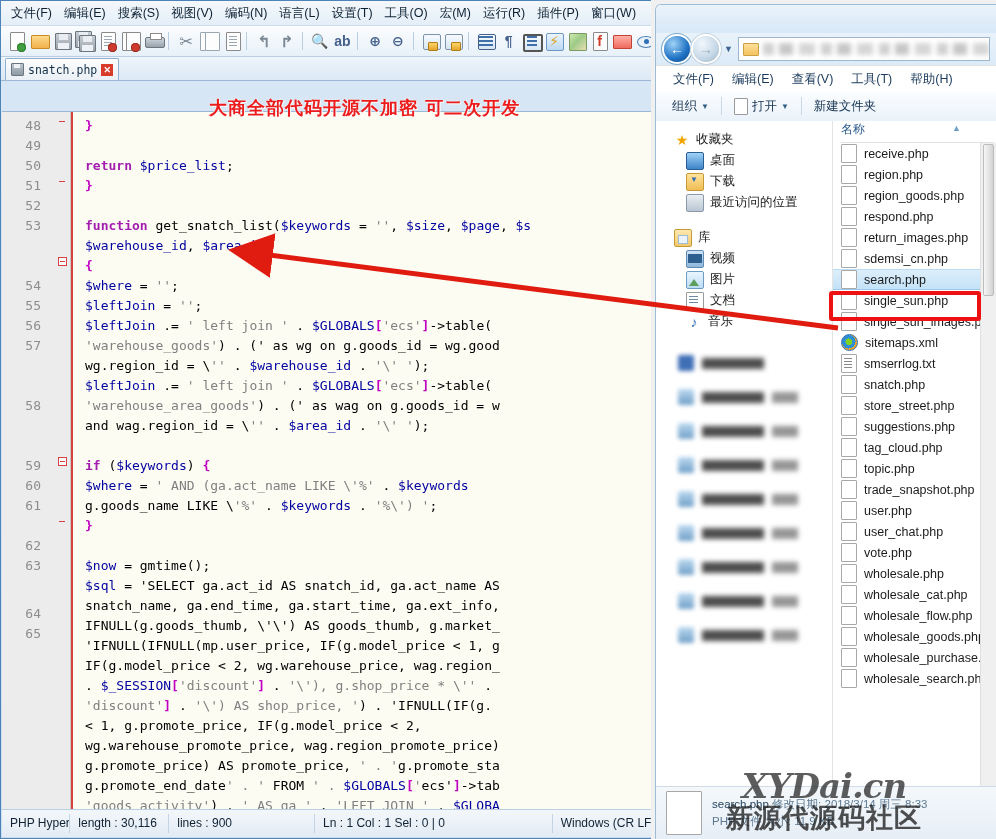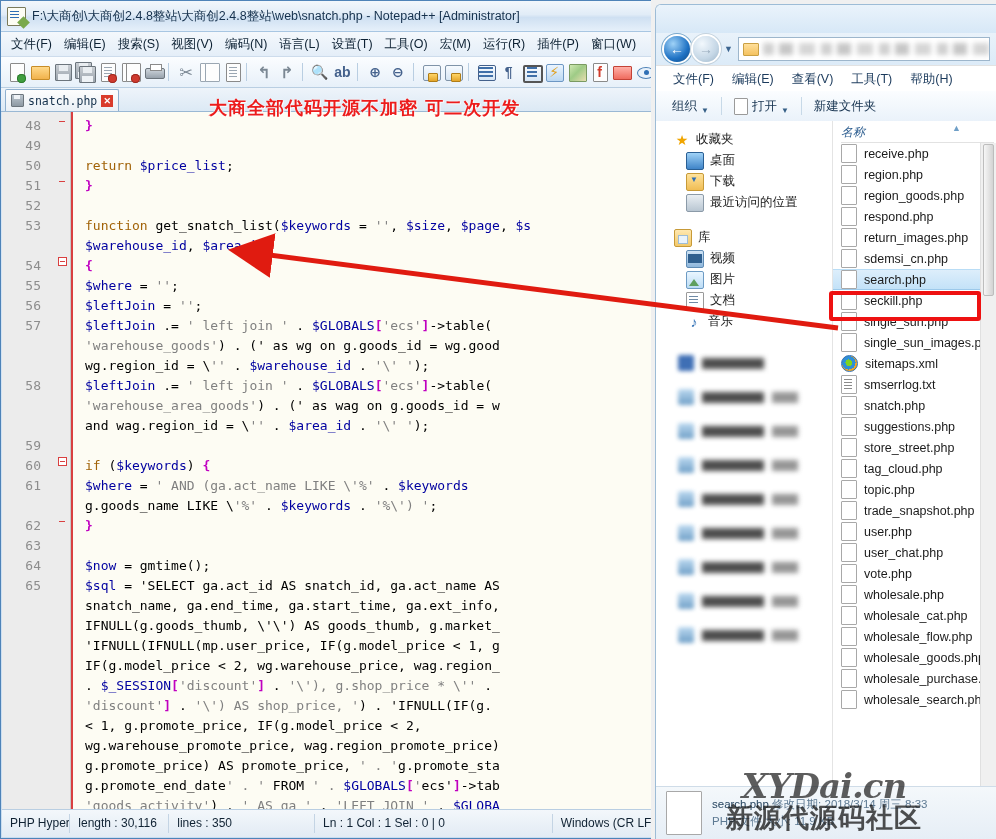--- a/index.html
+++ b/index.html
@@ -157,21 +157,21 @@
     width:22px;flex:none;background:#ececec;position:relative;
     border-right:1px solid #c9c9c9;
   }
   #codearea{
     flex:1;position:relative;padding:4px 0 0 12px;box-sizing:border-box;
     border-left:2px solid #d94040;
     font-family:"DejaVu Sans Mono","Liberation Mono",monospace;
     font-size:13px;line-height:20px;white-space:pre;overflow:hidden;color:#000;
   }
   .ln{height:20px;line-height:20px;white-space:nowrap;}
-  .kw{color:#a16207;font-weight:normal;}
+  .kw{color:#a21caf;font-weight:bold;}
   .var{color:#0000a0;}
   .str{color:#808080;}
   .br{color:#c000c0;font-weight:bold;}
   .foldbox{
     position:absolute;right:3px;width:9px;height:9px;border:1px solid #d94040;
     background:#fff;box-sizing:border-box;
   }
   .foldbox:before{content:"";position:absolute;left:1px;top:3px;width:5px;height:1px;background:#d94040;}
   .folddash{
     position:absolute;right:3px;width:9px;height:9px;box-sizing:border-box;
@@ -246,21 +246,21 @@
     background:#fff;border-top:1px solid #e2e2e2;border-bottom:1px solid #e2e2e2;
     display:flex;align-items:center;padding-left:8px;
   }
   .exp-menu-item{font-size:12.5px;color:#1b3a5c;padding:3px 9px;white-space:nowrap;}
   #exp-cmdbar{
     position:absolute;left:0;top:86px;right:0;height:30px;
     background:linear-gradient(#fbfdff,#eaf2fa);
     border-bottom:1px solid #c7d9e8;
     display:flex;align-items:center;padding-left:8px;
   }
-  .cmd{font-size:12.5px;color:#15324f;display:flex;align-items:flex-end;gap:4px;padding:4px 8px;white-space:nowrap;}
+  .cmd{font-size:12.5px;color:#15324f;display:flex;align-items:center;gap:4px;padding:4px 8px;white-space:nowrap;}
   .cmd .caret{font-size:8px;color:#355f86;}
   .cmd-doc{
     width:12px;height:15px;background:#fff;border:1px solid #9a9a9a;border-radius:1px;flex:none;
   }
   .cmdsep{width:1px;height:18px;background:#c7d9e8;margin:0 4px;}
 
   #exp-body{
     position:absolute;left:0;top:116px;right:0;bottom:0;display:flex;background:#fff;
   }
   #exp-nav{
@@ -294,22 +294,22 @@
   .navblur .bi{width:16px;height:16px;flex:none;border-radius:2px;filter:blur(2px);}
   .navblur .bt{
     height:11px;width:96px;filter:blur(2.6px);opacity:.9;
     background:linear-gradient(90deg,#3a3a3a 0 62px,#ffffff 62px 70px,#8a8a8a 70px 96px);
   }
 
   #exp-list{
     flex:1;position:relative;overflow:hidden;background:#fff;
   }
   #list-header{
-    height:22px;display:flex;align-items:center;padding-left:8px;
-    font-size:12px;color:#2c5d8f;position:relative;font-style:italic;
+    height:22px;display:flex;align-items:flex-start;padding-left:8px;
+    font-size:12px;color:#2c5d8f;position:relative;
   }
   #sort-caret{position:absolute;left:119px;top:2px;font-size:9px;color:#6f9fc7;}
   #list-header:after{
     content:"";position:absolute;left:8px;right:2px;bottom:0;height:1px;background:#e2e2e2;
   }
   .frow{
     height:21px;display:flex;align-items:center;gap:7px;padding-left:8px;
     font-size:12.5px;color:#1b1b1b;white-space:nowrap;position:relative;
   }
   .frow.selected{
@@ -370,24 +370,20 @@
     font-family:"DejaVu Sans","Liberation Sans",sans-serif;
     font-size:27px;font-weight:bold;color:rgba(30,30,30,.78);
     line-height:30px;letter-spacing:1px;
   }
 </style>
 </head>
 <body>
 
 <div id="npp">
 
-  <div id="npp-titlebar">
-    <div id="npp-title-icon"></div>
-    <div id="npp-title-text">F:\大商创\大商创2.4.8整站\大商创2.4.8整站\web\snatch.php - Notepad++ [Administrator]</div>
-  </div>
 
   <div id="npp-menubar">
       <div class="npp-menu-item">文件(F)</div>
       <div class="npp-menu-item">编辑(E)</div>
       <div class="npp-menu-item">搜索(S)</div>
       <div class="npp-menu-item">视图(V)</div>
       <div class="npp-menu-item">编码(N)</div>
       <div class="npp-menu-item">语言(L)</div>
       <div class="npp-menu-item">设置(T)</div>
       <div class="npp-menu-item">工具(O)</div>
@@ -506,36 +502,36 @@
 
   <div id="npp-editor">
     <div id="gutter">
         <div class="ln" style="padding-right: 7px;">48</div>
         <div class="ln" style="padding-right: 7px;">49</div>
         <div class="ln" style="padding-right: 7px;">50</div>
         <div class="ln" style="padding-right: 7px;">51</div>
         <div class="ln" style="padding-right: 7px;">52</div>
         <div class="ln" style="padding-right: 7px;">53</div>
         <div class="ln" style="padding-right: 7px;"></div>
-        <div class="ln" style="padding-right: 7px;">54</div>
+        <div class="ln" style="padding-right: 7px; margin-top: 20px;">54</div>
         <div class="ln" style="padding-right: 7px;">55</div>
         <div class="ln" style="padding-right: 7px;">56</div>
         <div class="ln" style="padding-right: 7px;">57</div>
         <div class="ln" style="padding-right: 7px;"></div>
         <div class="ln" style="padding-right: 7px;"></div>
         <div class="ln" style="padding-right: 7px;">58</div>
         <div class="ln" style="padding-right: 7px;"></div>
         <div class="ln" style="padding-right: 7px;"></div>
         <div class="ln" style="padding-right: 7px; text-align: right;">59</div>
         <div class="ln" style="padding-right: 7px;">60</div>
         <div class="ln" style="padding-right: 7px;">61</div>
         <div class="ln" style="padding-right: 7px;"></div>
         <div class="ln" style="padding-right: 7px;">62</div>
         <div class="ln" style="padding-right: 7px;">63</div>
-        <div class="ln" style="padding-right: 7px;">64</div>
+        <div class="ln" style="padding-right: 7px; margin-top: 28px;">64</div>
         <div class="ln" style="padding-right: 7px;">65</div>
         <div class="ln" style="padding-right: 7px;"></div>
         <div class="ln" style="padding-right: 7px;"></div>
         <div class="ln" style="padding-right: 7px;"></div>
         <div class="ln" style="padding-right: 7px;"></div>
         <div class="ln" style="padding-right: 7px;"></div>
         <div class="ln" style="padding-right: 7px;"></div>
         <div class="ln" style="padding-right: 7px;"></div>
         <div class="ln" style="padding-right: 7px;"></div>
         <div class="ln" style="padding-right: 7px;"></div>
@@ -590,21 +586,21 @@
         <div class="ln" style="position: relative;"></div>
       </div>
     <div id="codearea"><div class="ln">    <span class="br">}</span></div><div class="ln">&nbsp;</div><div class="ln">    <span class="kw">return</span> <span class="var">$price_list</span>;</div><div class="ln"><span class="br">}</span></div><div class="ln">&nbsp;</div><div class="ln"><span class="kw">function</span> get_snatch_list(<span class="var">$keywords</span> = <span class="str">''</span>, <span class="var">$size</span>, <span class="var">$page</span>, <span class="var">$s</span></div><div class="ln"><span class="var">$warehouse_id</span>, <span class="var">$area_id</span>)</div><div class="ln"><span class="br">{</span></div><div class="ln">    <span class="var">$where</span> = <span class="str">''</span>;</div><div class="ln">    <span class="var">$leftJoin</span> = <span class="str">''</span>;</div><div class="ln">    <span class="var">$leftJoin</span> .= <span class="str">' left join '</span> . <span class="var">$GLOBALS</span><span class="br">[</span><span class="str">'ecs'</span><span class="br">]</span>-&gt;table(</div><div class="ln">    <span class="str">'warehouse_goods'</span>) . (' as wg on g.goods_id = wg.good</div><div class="ln">    wg.region_id = \<span class="str">''</span> . <span class="var">$warehouse_id</span> . <span class="str">'\' '</span>);</div><div class="ln">    <span class="var">$leftJoin</span> .= <span class="str">' left join '</span> . <span class="var">$GLOBALS</span><span class="br">[</span><span class="str">'ecs'</span><span class="br">]</span>-&gt;table(</div><div class="ln">    <span class="str">'warehouse_area_goods'</span>) . (' as wag on g.goods_id = w</div><div class="ln">    and wag.region_id = \<span class="str">''</span> . <span class="var">$area_id</span> . <span class="str">'\' '</span>);</div><div class="ln">&nbsp;</div><div class="ln">    <span class="kw">if</span> (<span class="var">$keywords</span>) <span class="br">{</span></div><div class="ln">        <span class="var">$where</span> = <span class="str">' AND (ga.act_name LIKE \'%'</span> . <span class="var">$keywords</span></div><div class="ln">        g.goods_name LIKE \<span class="str">'%'</span> . <span class="var">$keywords</span> . <span class="str">'%\') '</span>;</div><div class="ln">    <span class="br">}</span></div><div class="ln">&nbsp;</div><div class="ln">    <span class="var">$now</span> = gmtime();</div><div class="ln">    <span class="var">$sql</span> = 'SELECT ga.act_id AS snatch_id, ga.act_name AS</div><div class="ln">    snatch_name, ga.end_time, ga.start_time, ga.ext_info,</div><div class="ln">    IFNULL(g.goods_thumb, \'\') AS goods_thumb, g.market_</div><div class="ln">    'IFNULL(IFNULL(mp.user_price, IF(g.model_price &lt; 1, g</div><div class="ln">    IF(g.model_price &lt; 2, wg.warehouse_price, wag.region_</div><div class="ln">     . <span class="var">$_SESSION</span><span class="br">[</span><span class="str">'discount'</span><span class="br">]</span> . <span class="str">'\'), g.shop_price * \''</span> .</div><div class="ln">    <span class="str">'discount'</span><span class="br">]</span> . <span class="str">'\')  AS shop_price, '</span>) . 'IFNULL(IF(g.</div><div class="ln">    &lt; 1, g.promote_price, IF(g.model_price &lt; 2,</div><div class="ln">    wg.warehouse_promote_price, wag.region_promote_price)</div><div class="ln">    g.promote_price) AS promote_price, <span class="str">' . '</span>g.promote_sta</div><div class="ln">    g.promote_end_date<span class="str">' . '</span> FROM <span class="str">' . <span class="var">$GLOBALS</span><span class="br">[</span>'</span>ecs'<span class="br">]</span>-&gt;tab</div><div class="ln">    <span class="str">'goods_activity'</span>) . <span class="str">' AS ga '</span> . <span class="str">'LEFT JOIN '</span> . <span class="var">$GLOBA</span></div></div>
   </div>
 
   <div id="npp-annotation">大商全部代码开源不加密 可二次开发</div>
 
   <div id="npp-status">
     <div class="st" style="width:74px">PHP Hyperte</div>
     <div class="st" style="width:108px">length : 30,116</div>
-    <div class="st" style="width:160px">lines : 350</div>
+    <div class="st" style="width:160px">lines : 900</div>
     <div class="st" style="width:262px">Ln : 1    Col : 1    Sel : 0 | 0</div>
     <div class="st" style="border-right:none">Windows (CR LF)</div>
   </div>
 </div>
 
 <div id="exp">
   <div id="exp-frame">
 
     <div id="exp-glass"></div>
 
@@ -751,49 +747,45 @@
             <div class="frow">
               <span class="ficon"></span>
               <span>sdemsi_cn.php</span>
             </div>
             <div class="frow selected">
               <span class="ficon"></span>
               <span>search.php</span>
             </div>
             <div class="frow">
               <span class="ficon"></span>
-              <span>seckill.php</span>
-            </div>
-            <div class="frow">
-              <span class="ficon"></span>
               <span>single_sun.php</span>
             </div>
             <div class="frow">
               <span class="ficon"></span>
               <span>single_sun_images.php</span>
             </div>
             <div class="frow">
               <span class="ficon xml"></span>
               <span>sitemaps.xml</span>
             </div>
             <div class="frow">
               <span class="ficon txt"></span>
               <span>smserrlog.txt</span>
             </div>
             <div class="frow">
               <span class="ficon"></span>
               <span>snatch.php</span>
             </div>
             <div class="frow">
               <span class="ficon"></span>
+              <span>store_street.php</span>
+            </div>
+            <div class="frow">
+              <span class="ficon"></span>
               <span>suggestions.php</span>
-            </div>
-            <div class="frow">
-              <span class="ficon"></span>
-              <span>store_street.php</span>
             </div>
             <div class="frow">
               <span class="ficon"></span>
               <span>tag_cloud.php</span>
             </div>
             <div class="frow">
               <span class="ficon"></span>
               <span>topic.php</span>
             </div>
             <div class="frow">

